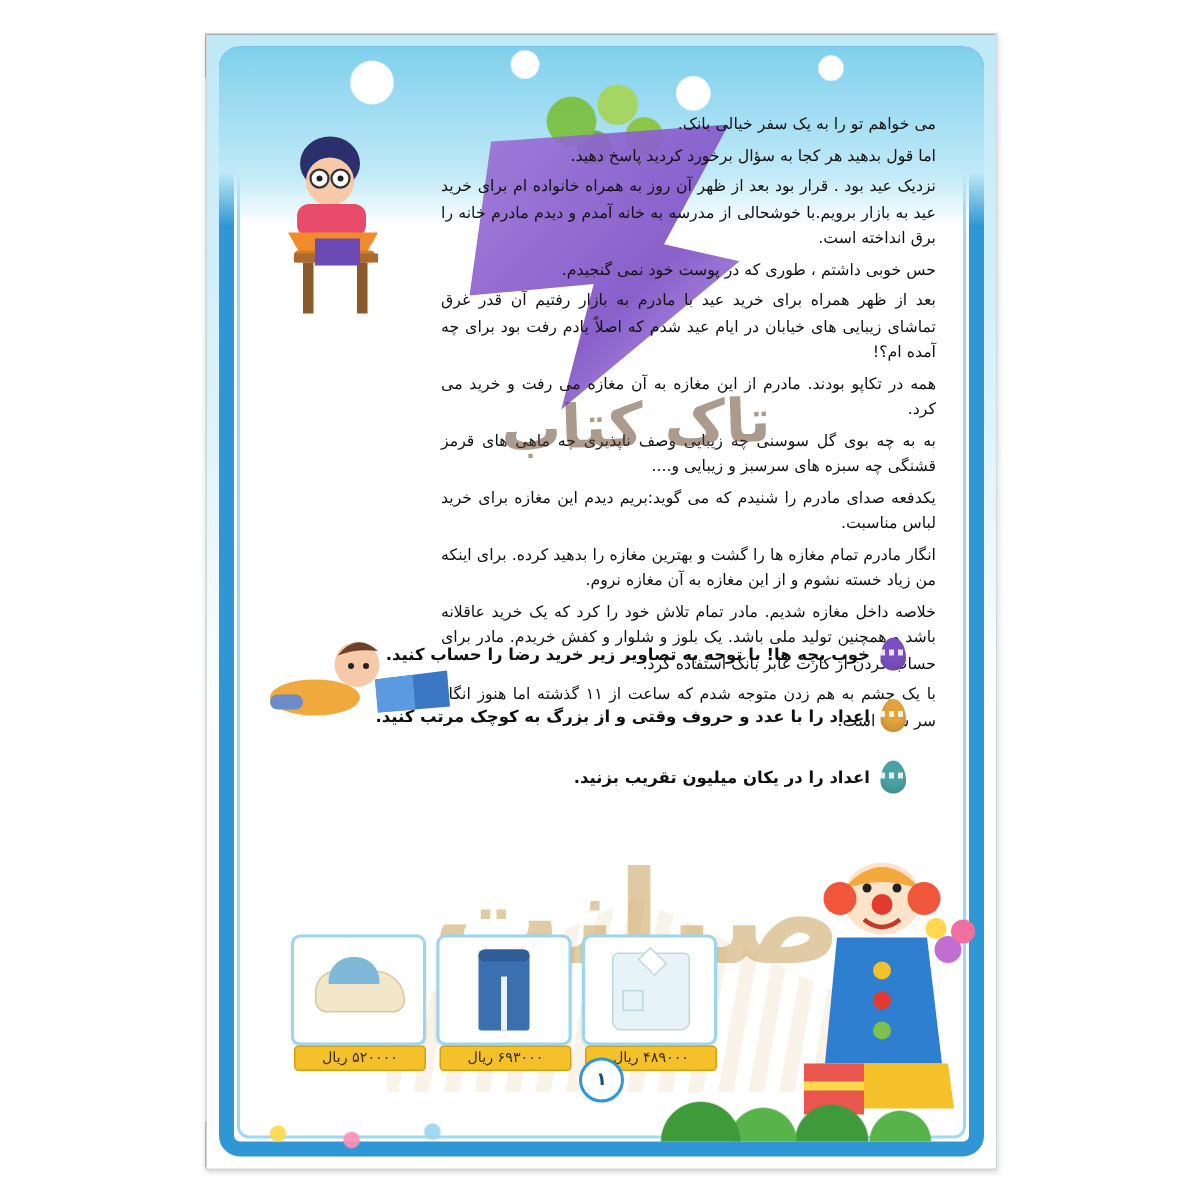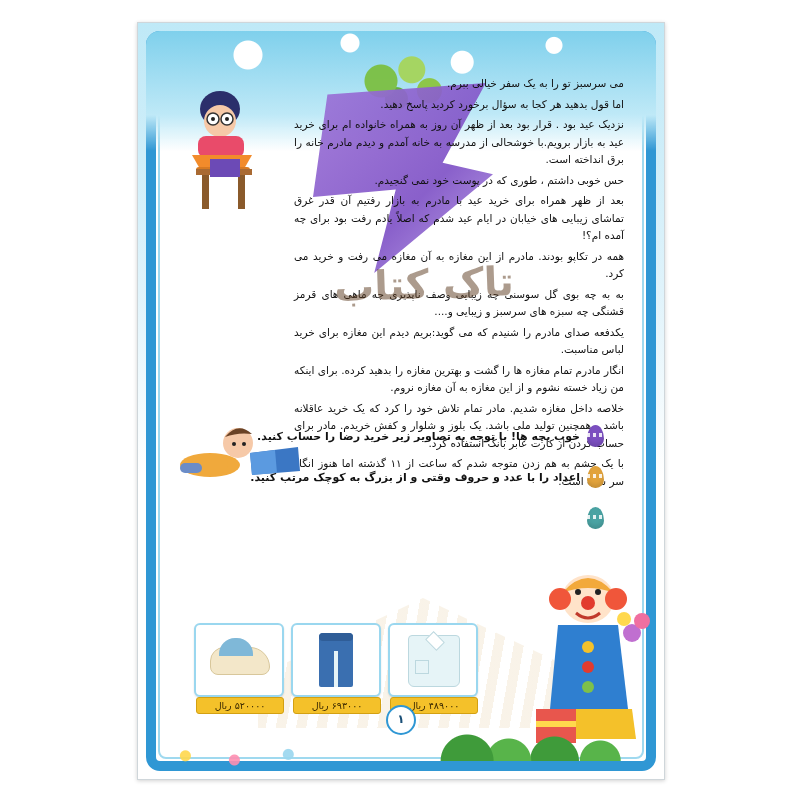--- a/index.html
+++ b/index.html
@@ -212,21 +212,21 @@
         <path d="M26 74 L86 74 L78 88 L34 88 Z" fill="#f28b2b"></path>
         <rect x="30" y="86" width="54" height="8" rx="3" fill="#d87a22"></rect>
         <rect x="36" y="94" width="7" height="34" fill="#8a5a2b"></rect>
         <rect x="72" y="94" width="7" height="34" fill="#8a5a2b"></rect>
         <rect x="30" y="88" width="56" height="6" fill="#a96a33"></rect>
         <rect x="44" y="78" width="30" height="18" fill="#6c4ab6"></rect>
       </svg>
     </div>
 
     <div class="text-col">
-      <p>می سرسبز تو را به یک سفر خیالی ببرم.</p>
+      <p>می خواهم تو را به یک سفر خیالی بانک.</p>
       <p>اما قول بدهید هر کجا به سؤال برخورد کردید پاسخ دهید.</p>
       <p>نزدیک عید بود . قرار بود بعد از ظهر آن روز به همراه خانواده ام برای خرید عید به بازار برویم.با خوشحالی از مدرسه به خانه آمدم و دیدم مادرم خانه را برق انداخته است.</p>
       <p>حس خوبی داشتم ، طوری که در پوست خود نمی گنجیدم.</p>
       <p>بعد از ظهر همراه برای خرید عید با مادرم به بازار رفتیم آن قدر غرق تماشای زیبایی های خیابان در ایام عید شدم که اصلاً یادم رفت بود برای چه آمده ام؟!</p>
       <p>همه در تکاپو بودند. مادرم از این مغازه به آن مغازه می رفت و خرید می کرد.</p>
       <p>به به چه بوی گل سوسنی چه زیبایی وصف ناپذیری چه ماهی های قرمز قشنگی چه سبزه های سرسبز و زیبایی و....</p>
       <p>یکدفعه صدای مادرم را شنیدم که می گوید:بریم دیدم این مغازه برای خرید لباس مناسبت.</p>
       <p>انگار مادرم تمام مغازه ها را گشت و بهترین مغازه را بدهید کرده. برای اینکه من زیاد خسته نشوم و از این مغازه به آن مغازه نروم.</p>
       <p>خلاصه داخل مغازه شدیم. مادر تمام تلاش خود را کرد که یک خرید عاقلانه باشد و همچنین تولید ملی باشد. یک بلوز و شلوار و کفش خریدم. مادر برای حساب کردن از کارت عابر بانک استفاده کرد.</p>
       <p>با یک چشم به هم زدن متوجه شدم که ساعت از ۱۱ گذشته اما هنوز انگار سر شب است.</p>
@@ -252,24 +252,26 @@
       <div class="task">
         <span class="egg" style="background:#7b4fc0"></span>
         <span class="task-text">خوب بچه ها! با توجه به تصاویر زیر خرید رضا را حساب کنید.</span>
       </div>
       <div class="task">
         <span class="egg" style="background:#e2a33c"></span>
         <span class="task-text">اعداد را با عدد و حروف وقتی و از بزرگ به کوچک مرتب کنید.</span>
       </div>
       <div class="task">
         <span class="egg" style="background:#4aa3a3"></span>
+        <span class="task-text">اعداد را در یکان میلیون تقریب بزنید.</span>
       </div>
     </div>
 
     <div class="wm-fan"></div>
+    <div class="wm-big">صیانت</div>
 
     <div class="cards">
       <div class="card" style="right:0;left:auto;">
         <div class="art">
             <span class="shirt"></span>
           </div>
       </div>
       <div class="price" style="right:0;left:auto;">۴۸۹۰۰۰ ریال</div>
 
       <div class="card" style="right:97px;left:auto;">

